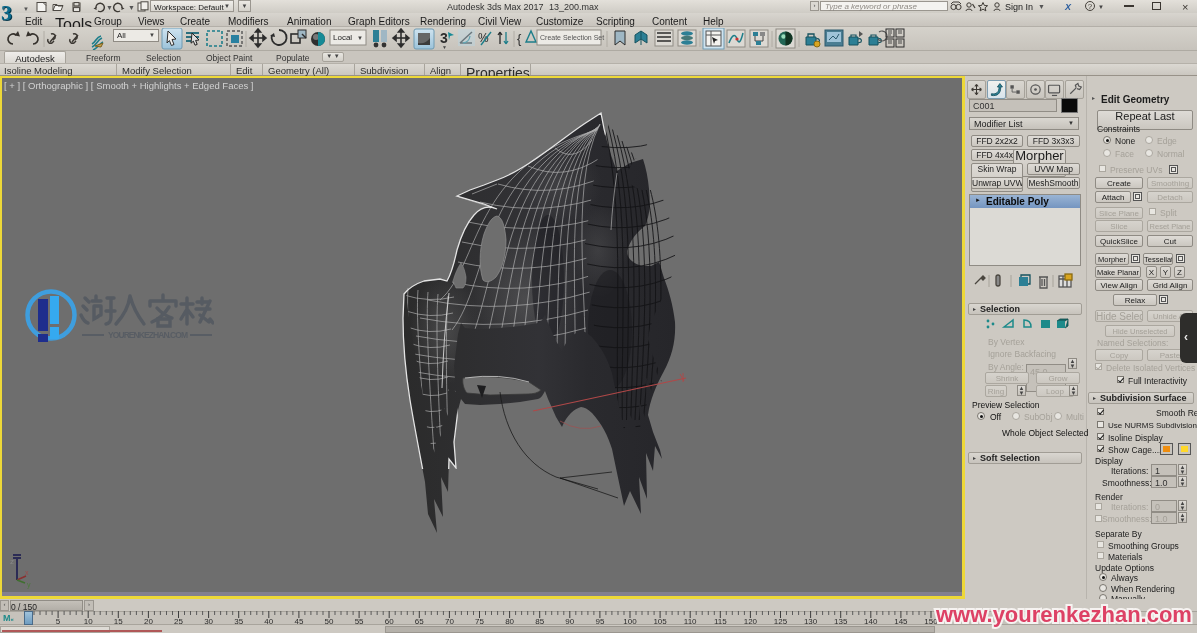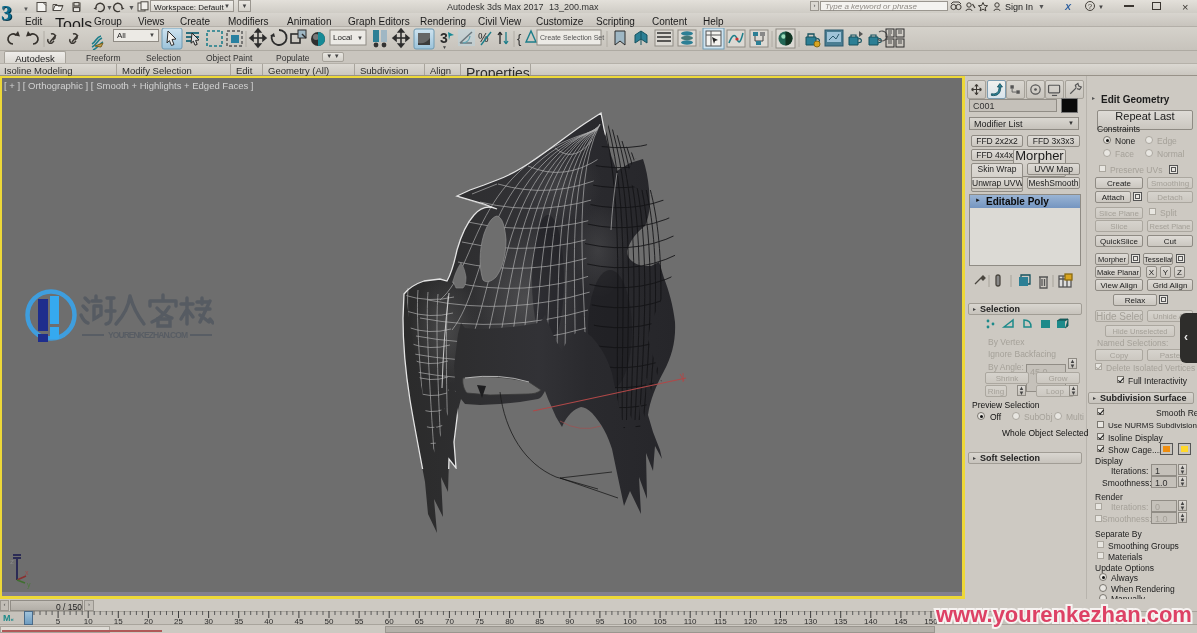--- a/index.html
+++ b/index.html
@@ -676,21 +676,21 @@
 <div class="rad" style="left:1099px;top:584px"></div>
 <div class="lbl" style="left:1111px;top:584px">When Rendering</div>
 <div class="rad" style="left:1099px;top:594px"></div>
 <div class="lbl" style="left:1111px;top:594px">Manually</div>
 <div class="btn" style="left:1111px;top:604px;width:60px;height:12px;line-height:11px;font-size:8px">Update</div>
 <div class="a" style="left:1180px;top:313px;width:17px;height:50px;background:#2e2d2b;border-radius:6px 0 0 6px"></div>
 <div class="a" style="left:1184px;top:330px;color:#e8e8e8;font-size:12px;font-weight:bold">‹</div>
 
 <div class="a" style="left:0;top:599px;width:1197px;height:12px;background:#cdc9c2"></div>
 <div class="a" style="left:0;top:600px;width:9px;height:11px;background:#c2beb7;border:1px solid #9a968f;font-size:6px;color:#444;text-align:center">‹</div>
-<div class="a" style="left:10px;top:600px;width:73px;height:11px;background:linear-gradient(#c4c0b9,#b3afa8);border:1px solid #918d86;font-size:8.5px;color:#222;text-align:right;padding-top:1px">0 / 150</div>
+<div class="a" style="left:10px;top:600px;width:73px;height:11px;background:linear-gradient(#c4c0b9,#b3afa8);border:1px solid #918d86;font-size:8.5px;color:#222;text-align:left;padding-top:1px">0 / 150</div>
 <div class="a" style="left:84px;top:600px;width:10px;height:11px;background:#c2beb7;border:1px solid #9a968f;font-size:6px;color:#444;text-align:center">›</div>
 
 <div class="a" style="left:0;top:611px;width:1197px;height:14px;background:#c6c2bb;border-top:1px solid #a8a49c;border-bottom:1px solid #a8a49c"></div>
 <svg class="a" style="left:0;top:611px" width="960" height="14" viewBox="0 0 960 14">
     <line x1="28.0" y1="0" x2="28.0" y2="7" stroke="#3c3c3c"></line>
     <line x1="34.0" y1="0" x2="34.0" y2="4" stroke="#5a5a5a"></line>
     <line x1="40.0" y1="0" x2="40.0" y2="4" stroke="#5a5a5a"></line>
     <line x1="46.1" y1="0" x2="46.1" y2="4" stroke="#5a5a5a"></line>
     <line x1="52.1" y1="0" x2="52.1" y2="4" stroke="#5a5a5a"></line>
     <line x1="58.1" y1="0" x2="58.1" y2="7" stroke="#3c3c3c"></line>

